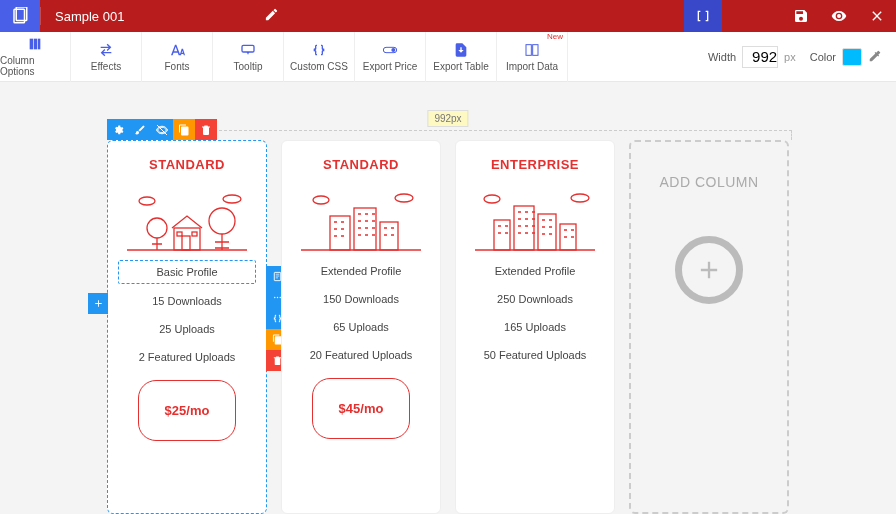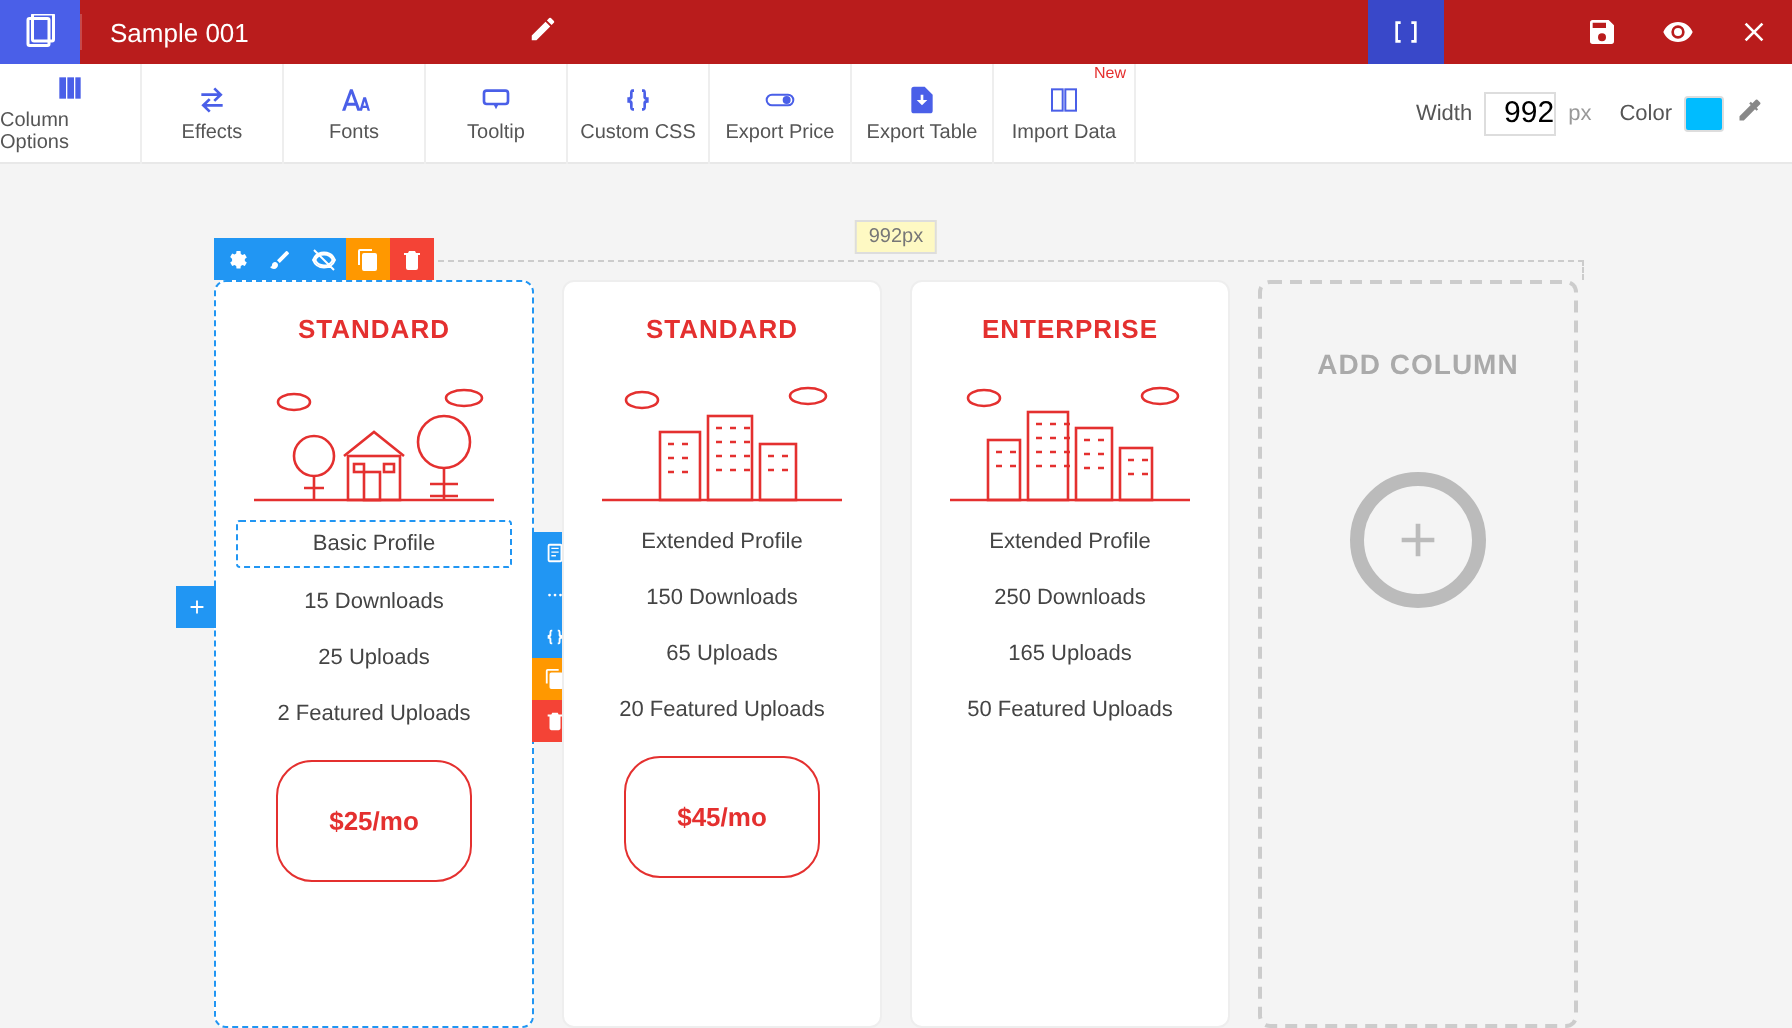--- a/index.html
+++ b/index.html
@@ -42,21 +42,21 @@
 .price{margin-top:6px;border:1.5px solid #e4302f;color:#e4302f;font-weight:700;font-size:13px;padding:22px 26px;border-radius:18px}
 .add-feat{position:absolute;left:-20px;top:152px;width:20px;height:21px;background:#2196f3;display:flex;align-items:center;justify-content:center;cursor:pointer}
 .add-feat svg{width:11px;height:11px;fill:#fff}
 .feat-tools{position:absolute;right:-22px;top:125px;display:flex;flex-direction:column}
 .ft{width:22px;height:21px;display:flex;align-items:center;justify-content:center;cursor:pointer}
 .ft svg{width:11px;height:11px;fill:#fff}
 .ft.blue{background:#2196f3}
 .ft.orange{background:#ff9800}
 .ft.red{background:#f44336}
 .add-col{width:160px;border:2px dashed #ccc;border-radius:6px;display:flex;flex-direction:column;align-items:center;justify-content:flex-start;padding-top:32px;gap:46px;color:#aaa;cursor:pointer}
-.add-col .txt{font-size:14px;font-weight:700;letter-spacing:.5px}
+.add-col .txt{font-size:14px;font-weight:400;letter-spacing:.5px}
 .add-col .circ{width:68px;height:68px;border:7px solid #bbb;border-radius:50%;display:flex;align-items:center;justify-content:center}
 .add-col .circ svg{width:28px;height:28px;fill:#bbb}
 </style>
 </head>
 <body>
 
 <div class="topbar">
   <div class="logo-box">
     <svg viewBox="0 0 24 24">
         <rect x="4" y="3" width="14" height="18" rx="1" fill="none" stroke="#fff" stroke-width="2"></rect>

